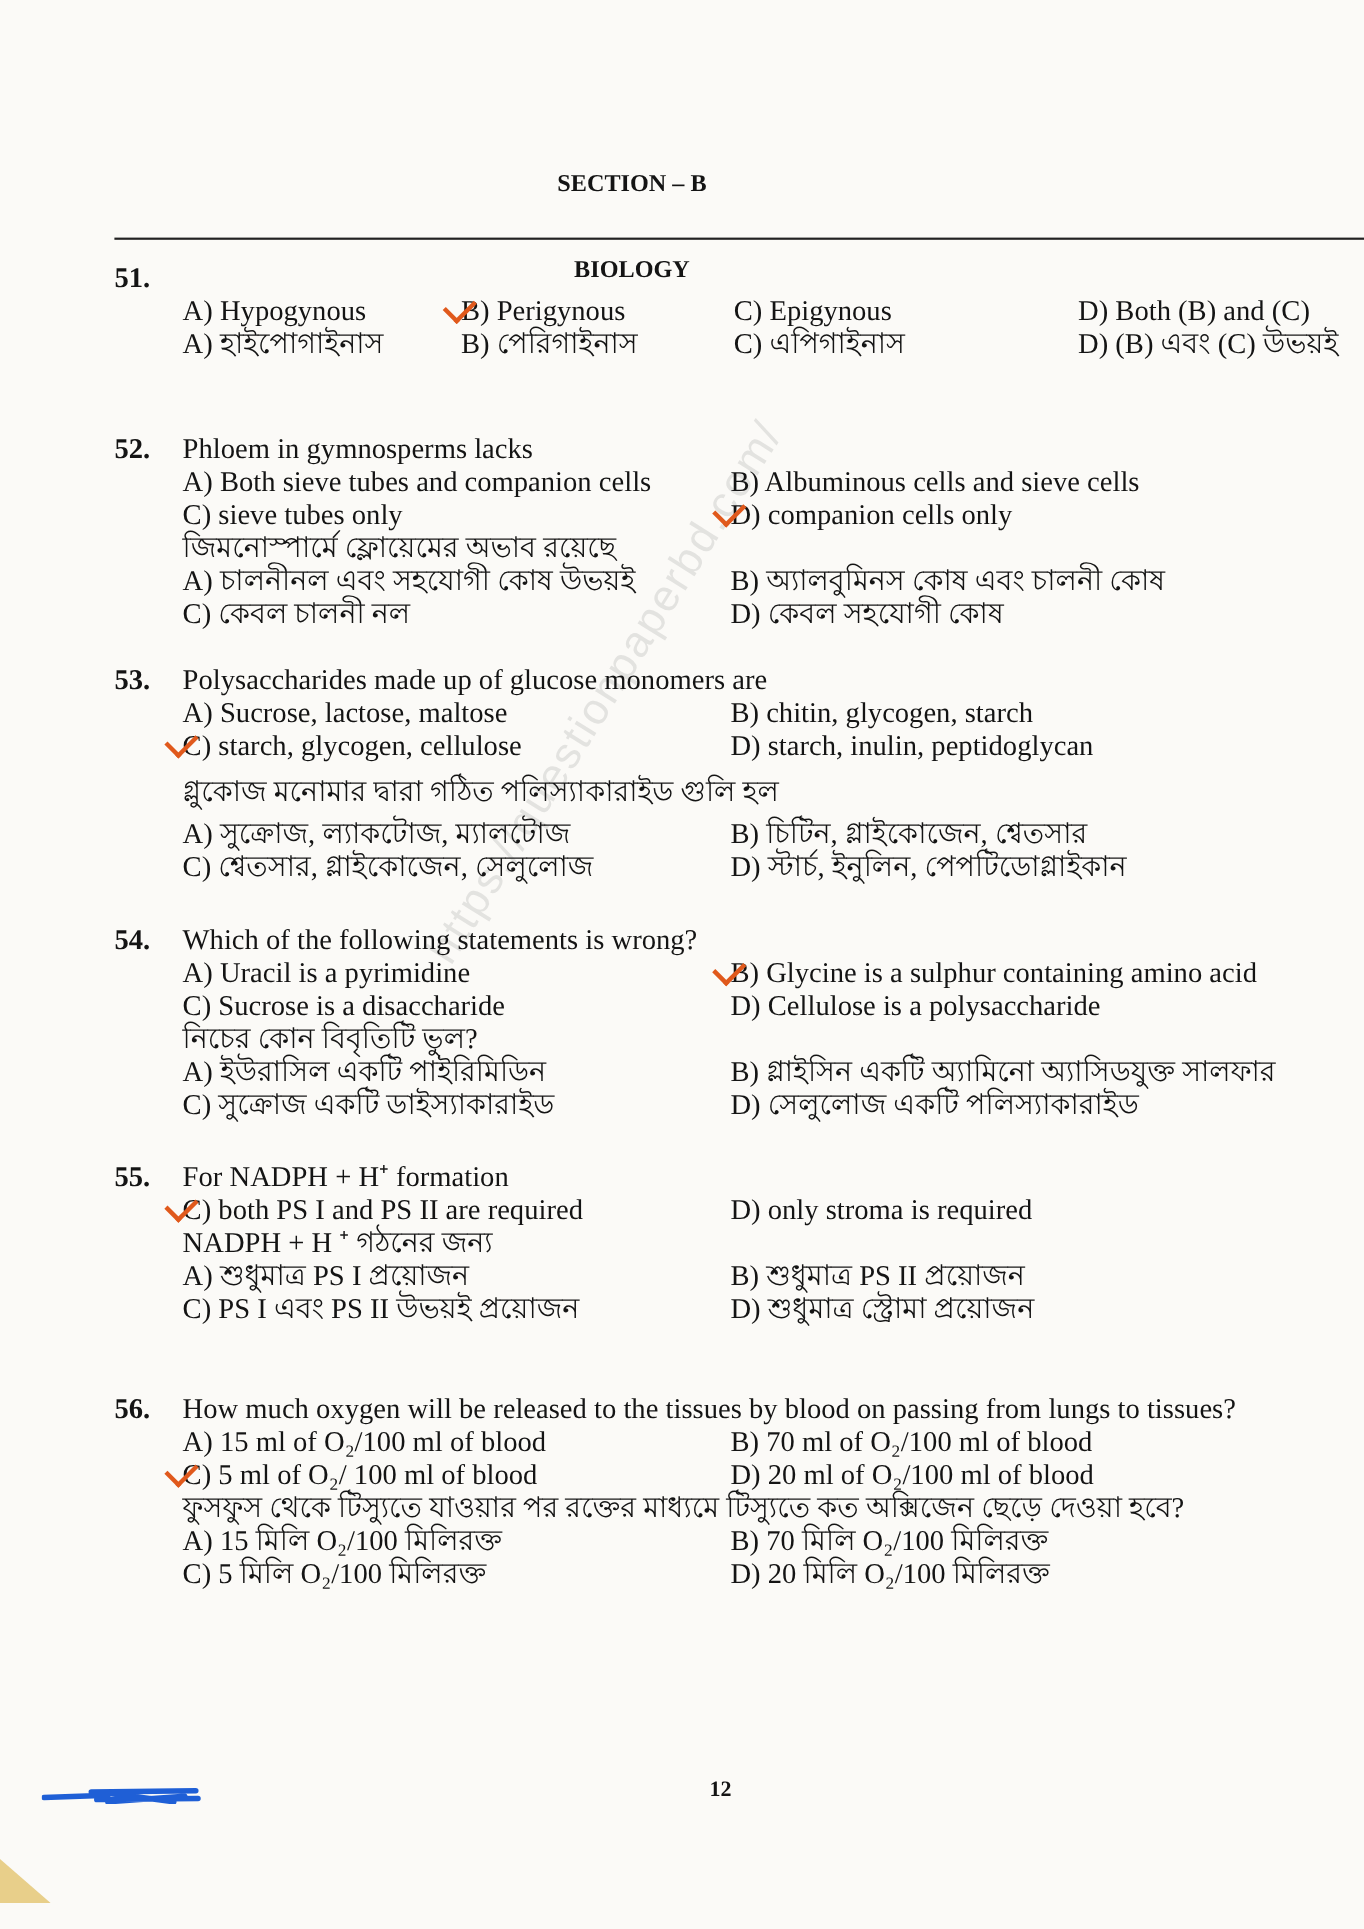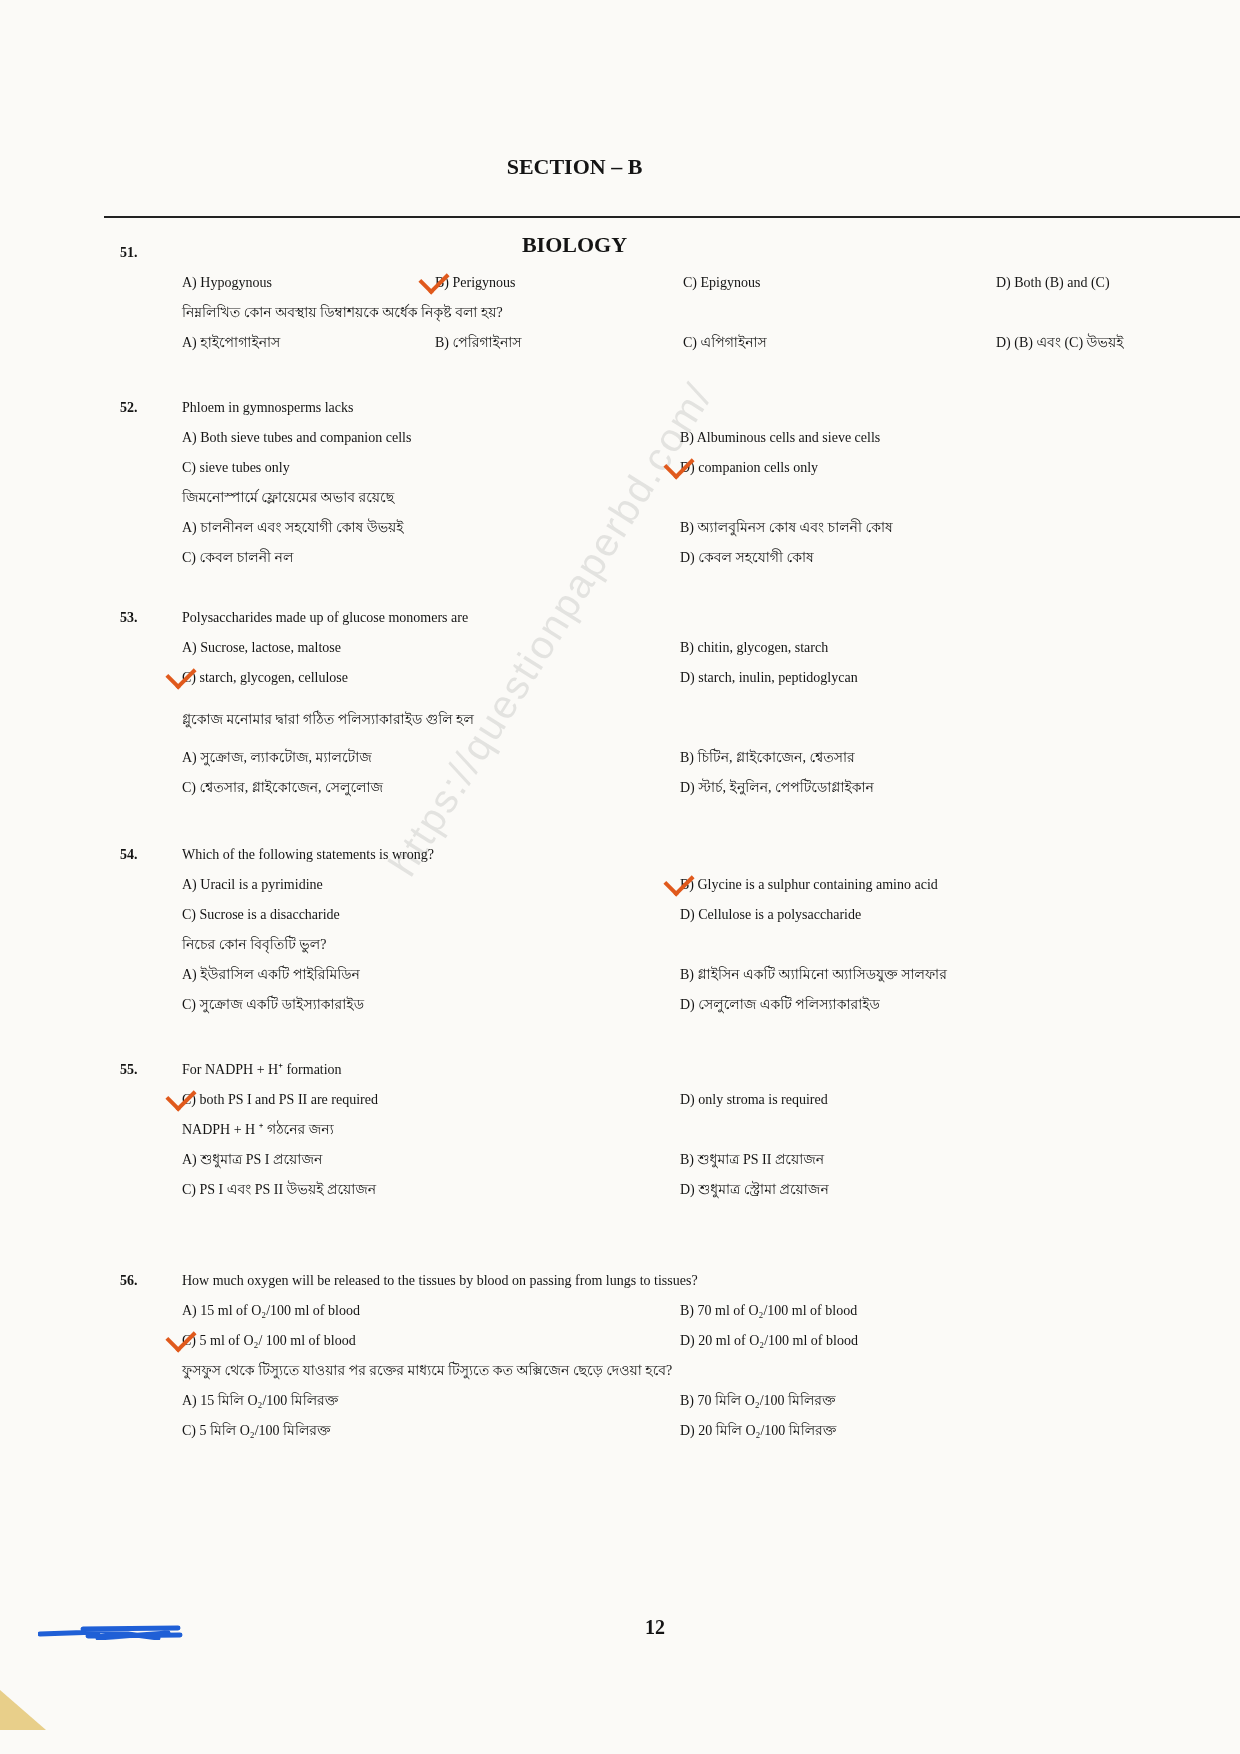--- a/index.html
+++ b/index.html
@@ -14,21 +14,21 @@
     transform: rotate(-58deg); transform-origin: left top;
     font-family: "Liberation Sans", sans-serif;
     font-size: 40px; color: rgba(120,120,120,0.18); letter-spacing: 2px;
     white-space: nowrap;
   }
   .header { position: absolute; left: 0; width: 1049px; top: 152px; text-align: center; }
   .section-title { font-size: 22px; font-weight: bold; line-height: 30px; margin-left: 100px; }
   .subject-title { font-size: 22px; font-weight: bold; line-height: 30px; margin-left: 100px; margin-top: 48px; }
   .rule { position: absolute; left: 104px; top: 216px; width: 1136px; height: 2px; background: #222; }
 
-  .question { position: absolute; left: 120px; width: 1120px; font-size: 14px; }
+  .question { position: absolute; left: 104px; width: 1120px; font-size: 26px; }
   .qline { height: 30px; line-height: 30px; position: relative; white-space: nowrap; }
   .qnum { position: absolute; left: 0; font-weight: bold; }
   .qtext { position: absolute; left: 62px; }
   .opt { position: absolute; }
   .c1 { left: 62px; } .c2 { left: 315px; } .c3 { left: 563px; } .c4 { left: 876px; }
   .half1 { left: 62px; } .half2 { left: 560px; }
   .tick {
     position: absolute; width: 22px; height: 14px;
     border-left: 4px solid #e0591c; border-bottom: 4px solid #e0591c;
     transform: rotate(-45deg); top: 2px; left: -14px;
@@ -54,23 +54,20 @@
   <div class="qline">
     <span class="qnum">51.</span>
   </div>
   <div class="qline">
     <span class="opt c1">A) Hypogynous</span>
     <span class="opt c2"><span class="tick"></span><span>B) Perigynous</span></span>
     <span class="opt c3">C) Epigynous</span>
     <span class="opt c4">D) Both (B) and (C)</span>
   </div>
   <div class="qline">
-    <span class="qtext">নিম্নলিখিত কোন অবস্থায় ডিম্বাশয়কে অর্ধেক নিকৃষ্ট বলা হয়?</span>
-  </div>
-  <div class="qline">
     <span class="opt c1">A) হাইপোগাইনাস</span>
     <span class="opt c2">B) পেরিগাইনাস</span>
     <span class="opt c3">C) এপিগাইনাস</span>
     <span class="opt c4">D) (B) এবং (C) উভয়ই</span>
   </div>
 </div>
 
 <div class="question" style="top:393px;">
   <div class="qline">
     <span class="qnum">52.</span>

